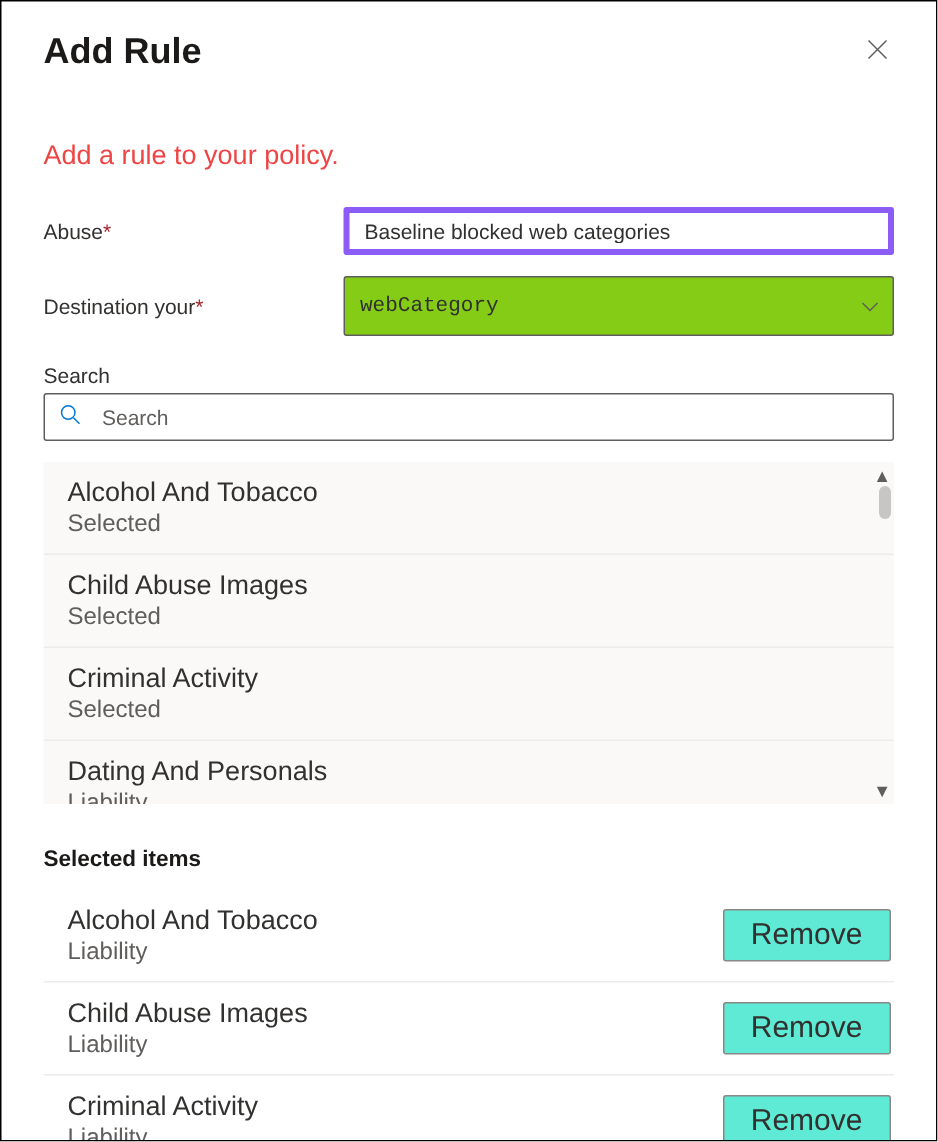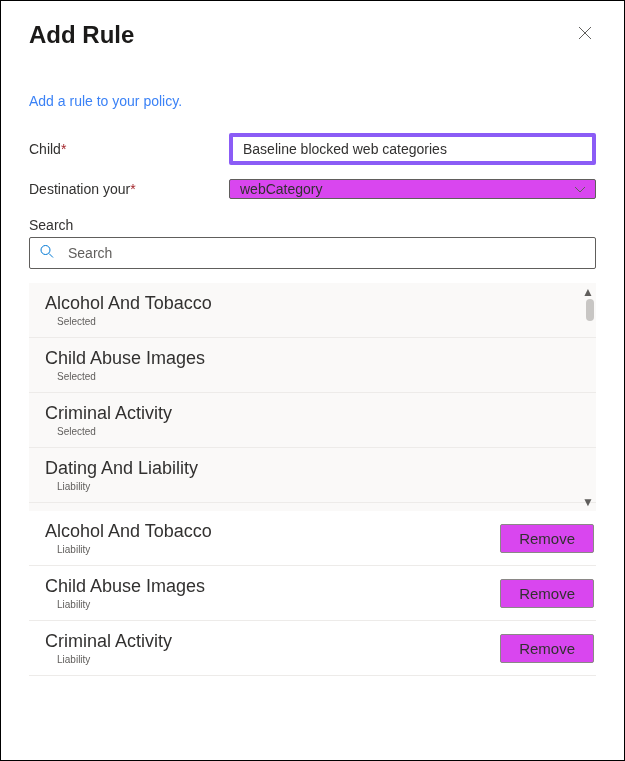--- a/index.html
+++ b/index.html
@@ -34,22 +34,22 @@
     }
     .close-btn {
       font-size: 18px;
       color: #605e5c;
       cursor: pointer;
       font-weight: 300;
       padding: 4px;
       line-height: 1;
     }
     .subtitle {
-      font-size: 14px;
-      color: #3b82f6;
+      font-size: 18px;
+      color: #ef4444;
       margin-bottom: 24px;
     }
     .form-row {
       display: flex;
       align-items: center;
       margin-bottom: 14px;
     }
     .form-label {
       width: 200px;
       font-size: 14px;
@@ -67,28 +67,28 @@
       font-size: 14px;
       font-family: inherit;
       color: #323130;
     }
     .select-wrapper {
       flex: 1;
       position: relative;
     }
     .select-input {
       width: 100%;
-      height: 20px;
+      height: 40px;
       padding: 0 32px 0 10px;
       border: 1px solid #605e5c;
       border-radius: 2px;
       font-size: 14px;
-      font-family: Liberation Sans, sans-serif;
-      color: #323130;
-      background: #d946ef;
+      font-family: Liberation Mono, monospace;
+      color: #323130;
+      background: #84cc16;
       appearance: none;
       cursor: pointer;
     }
     .chevron {
       position: absolute;
       right: 10px;
       top: 50%;
       transform: translateY(-50%);
       pointer-events: none;
     }
@@ -133,23 +133,22 @@
     .list-item {
       padding: 10px 16px;
       border-bottom: 1px solid #edebe9;
     }
     .list-item-name {
       font-size: 18px;
       color: #323130;
       margin-bottom: 2px;
     }
     .list-item-sub {
-      font-size: 10px;
-      color: #605e5c;
-      margin-left: 12px;
+      font-size: 16px;
+      color: #605e5c;
     }
     .scroll-arrow {
       position: absolute;
       right: 2px;
       color: #605e5c;
       font-size: 12px;
     }
     .scroll-arrow.up { top: 2px; }
     .scroll-arrow.down { bottom: 2px; }
     .scroll-thumb {
@@ -179,22 +178,22 @@
       border-top: none;
     }
     .selected-info {
       display: flex;
       flex-direction: column;
     }
     .remove-btn {
       padding: 5px 18px;
       border: 1px solid #8a8886;
       border-radius: 2px;
-      background: #d946ef;
-      font-size: 15px;
+      background: #5eead4;
+      font-size: 20px;
       font-family: inherit;
       color: #323130;
       cursor: pointer;
     }
   </style>
 </head>
 <body>
 
 <div class="panel">
 
@@ -204,21 +203,21 @@
       <svg width="14" height="14" viewBox="0 0 14 14">
           <path d="M1 1 L13 13 M13 1 L1 13" stroke="#605e5c" stroke-width="1" fill="none"></path>
         </svg>
     </span>
   </div>
 
   <p class="subtitle">Add a rule to your policy.</p>
 
   <div class="form-row">
     <label class="form-label">
-      <span>Child</span><span class="required">*</span>
+      <span>Abuse</span><span class="required">*</span>
     </label>
     <input type="text" class="text-input" value="Baseline blocked web categories" style="">
   </div>
 
   <div class="form-row">
     <label class="form-label">
       <span>Destination your</span><span class="required">*</span>
     </label>
     <div class="select-wrapper">
       <input type="text" readonly="" class="select-input" value="webCategory" style="">
@@ -249,29 +248,30 @@
       </div>
       <div class="list-item">
         <div class="list-item-name">Child Abuse Images</div>
         <div class="list-item-sub">Selected</div>
       </div>
       <div class="list-item">
         <div class="list-item-name">Criminal Activity</div>
         <div class="list-item-sub">Selected</div>
       </div>
       <div class="list-item">
-        <div class="list-item-name">Dating And Liability</div>
+        <div class="list-item-name">Dating And Personals</div>
         <div class="list-item-sub">Liability</div>
       </div>
     </div>
     <span class="scroll-arrow up">▲</span>
     <span class="scroll-thumb"></span>
     <span class="scroll-arrow down">▼</span>
   </div>
 
+  <h2 class="selected-header">Selected items</h2>
 
   <div class="selected-item">
     <div class="selected-info">
       <div class="list-item-name">Alcohol And Tobacco</div>
       <div class="list-item-sub">Liability</div>
     </div>
     <button class="remove-btn">Remove</button>
   </div>
 
   <div class="selected-item">

